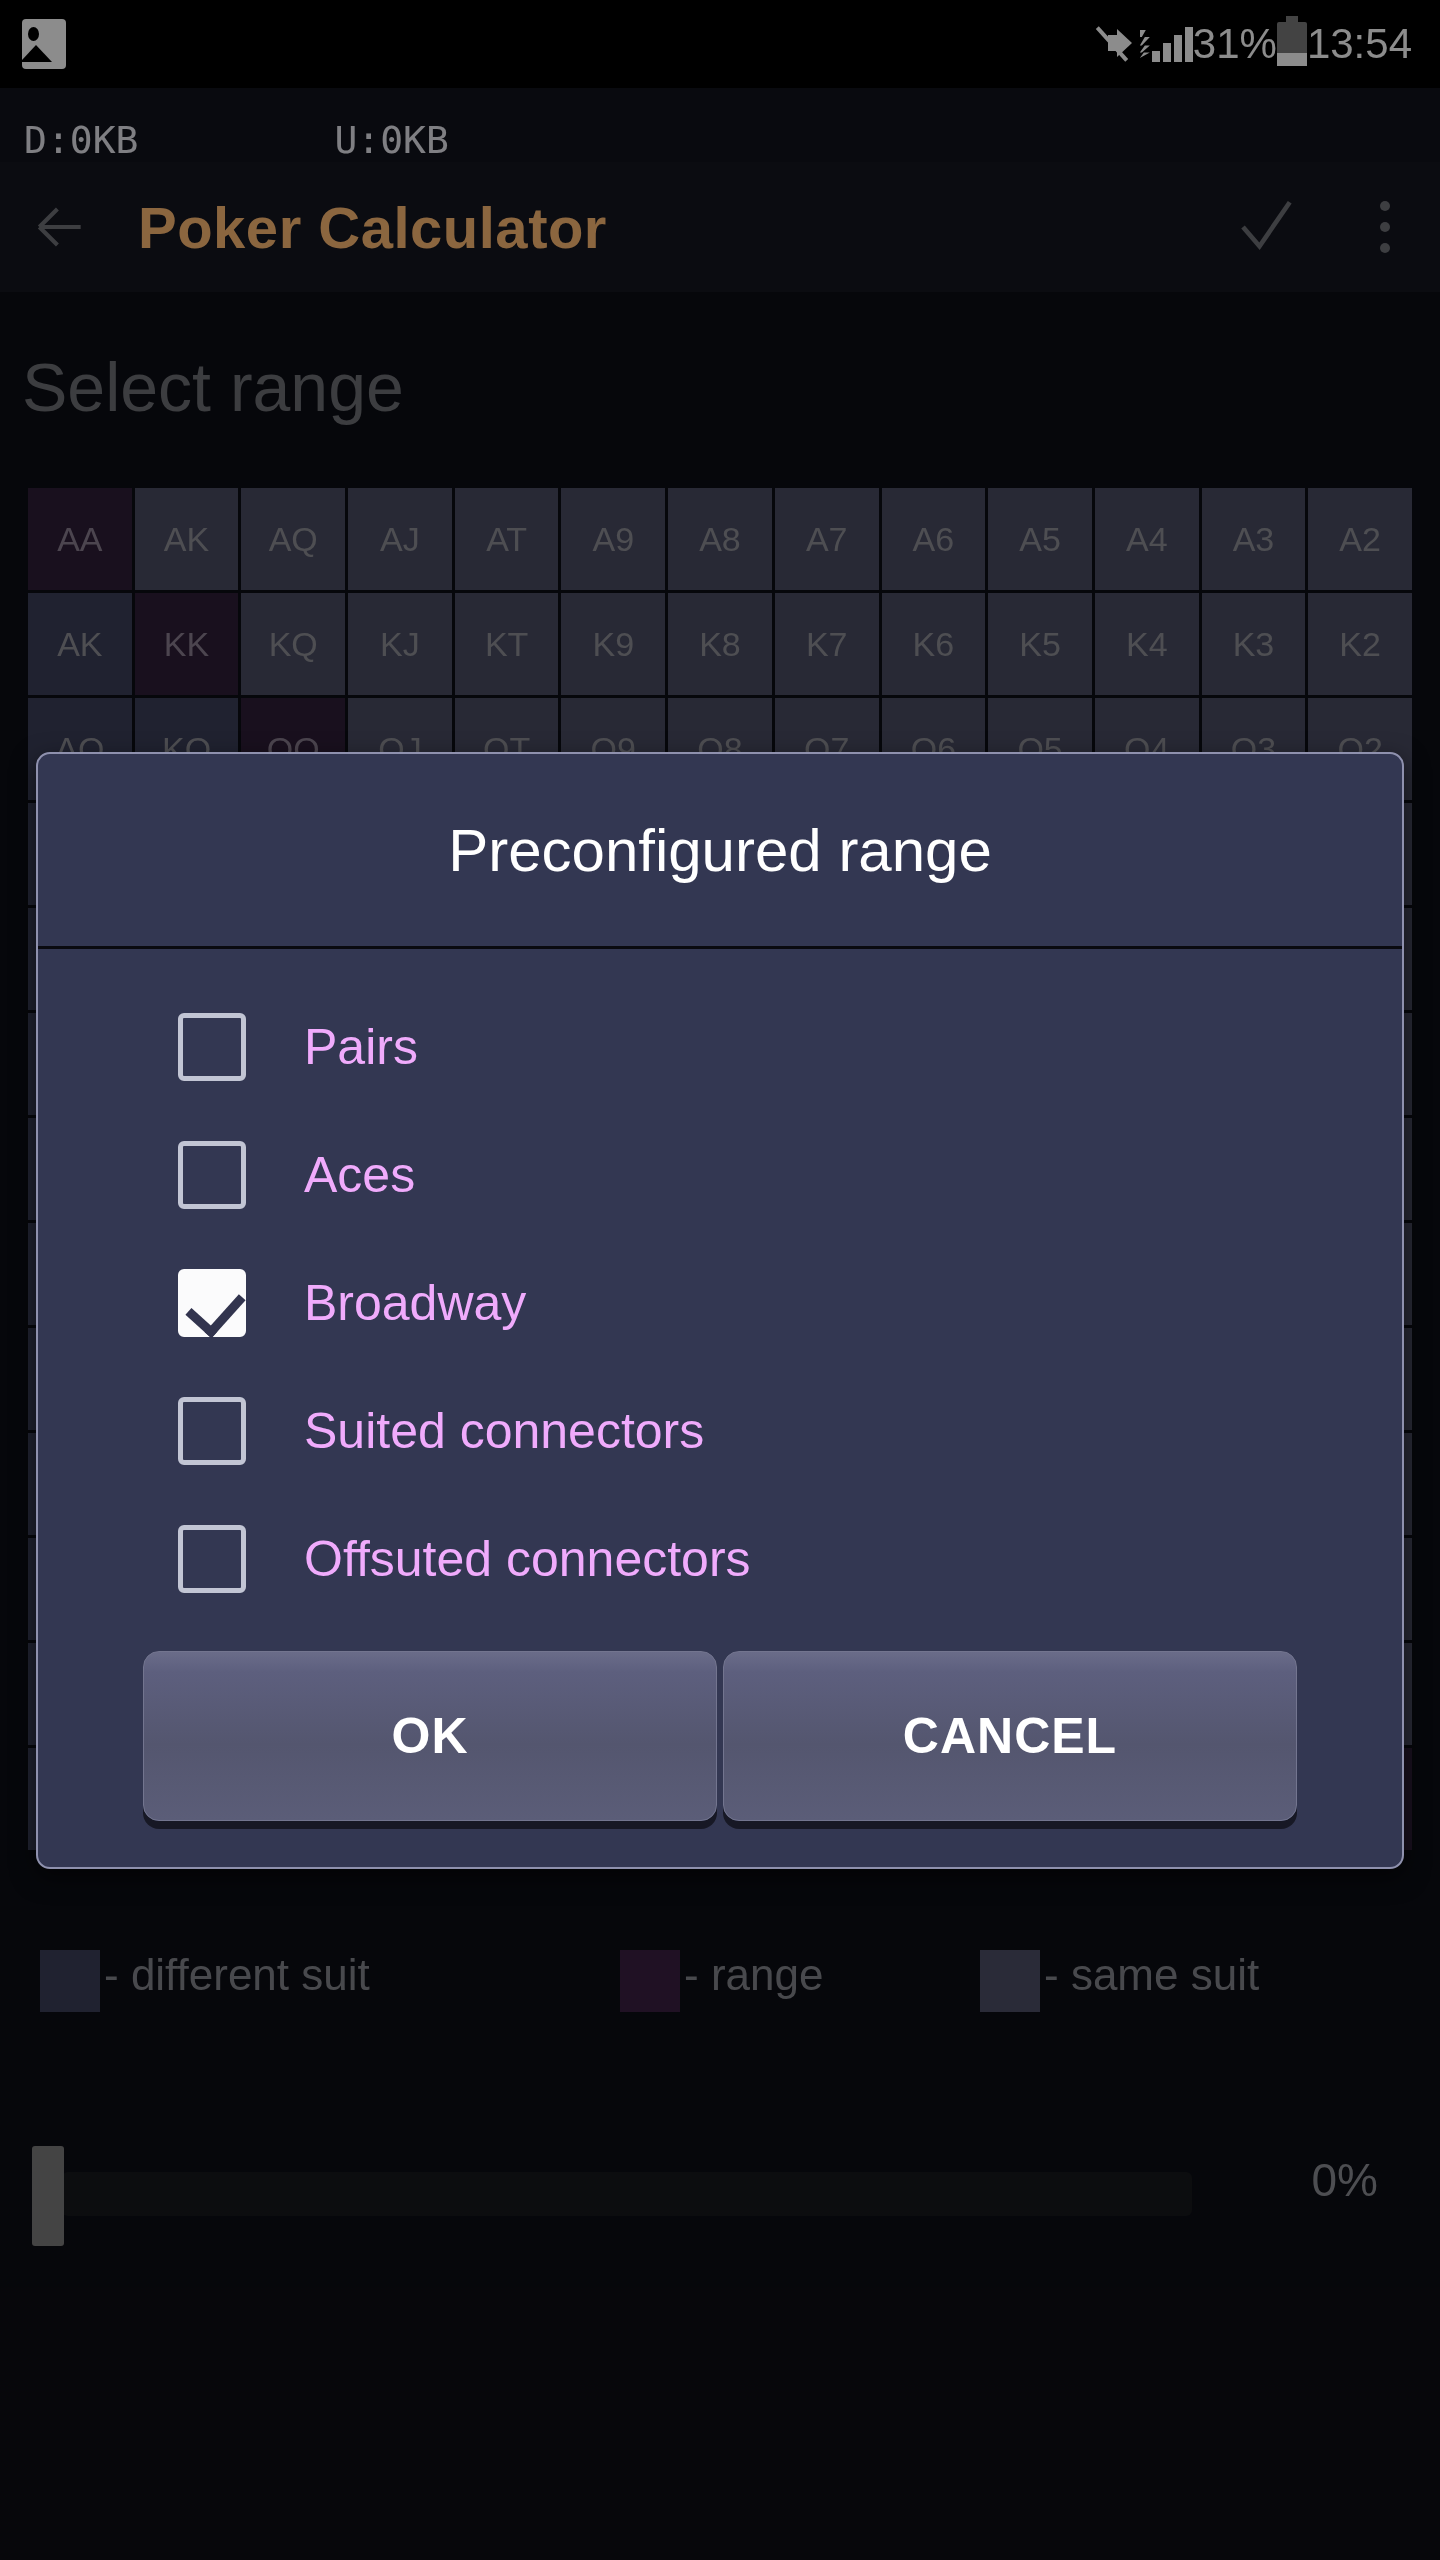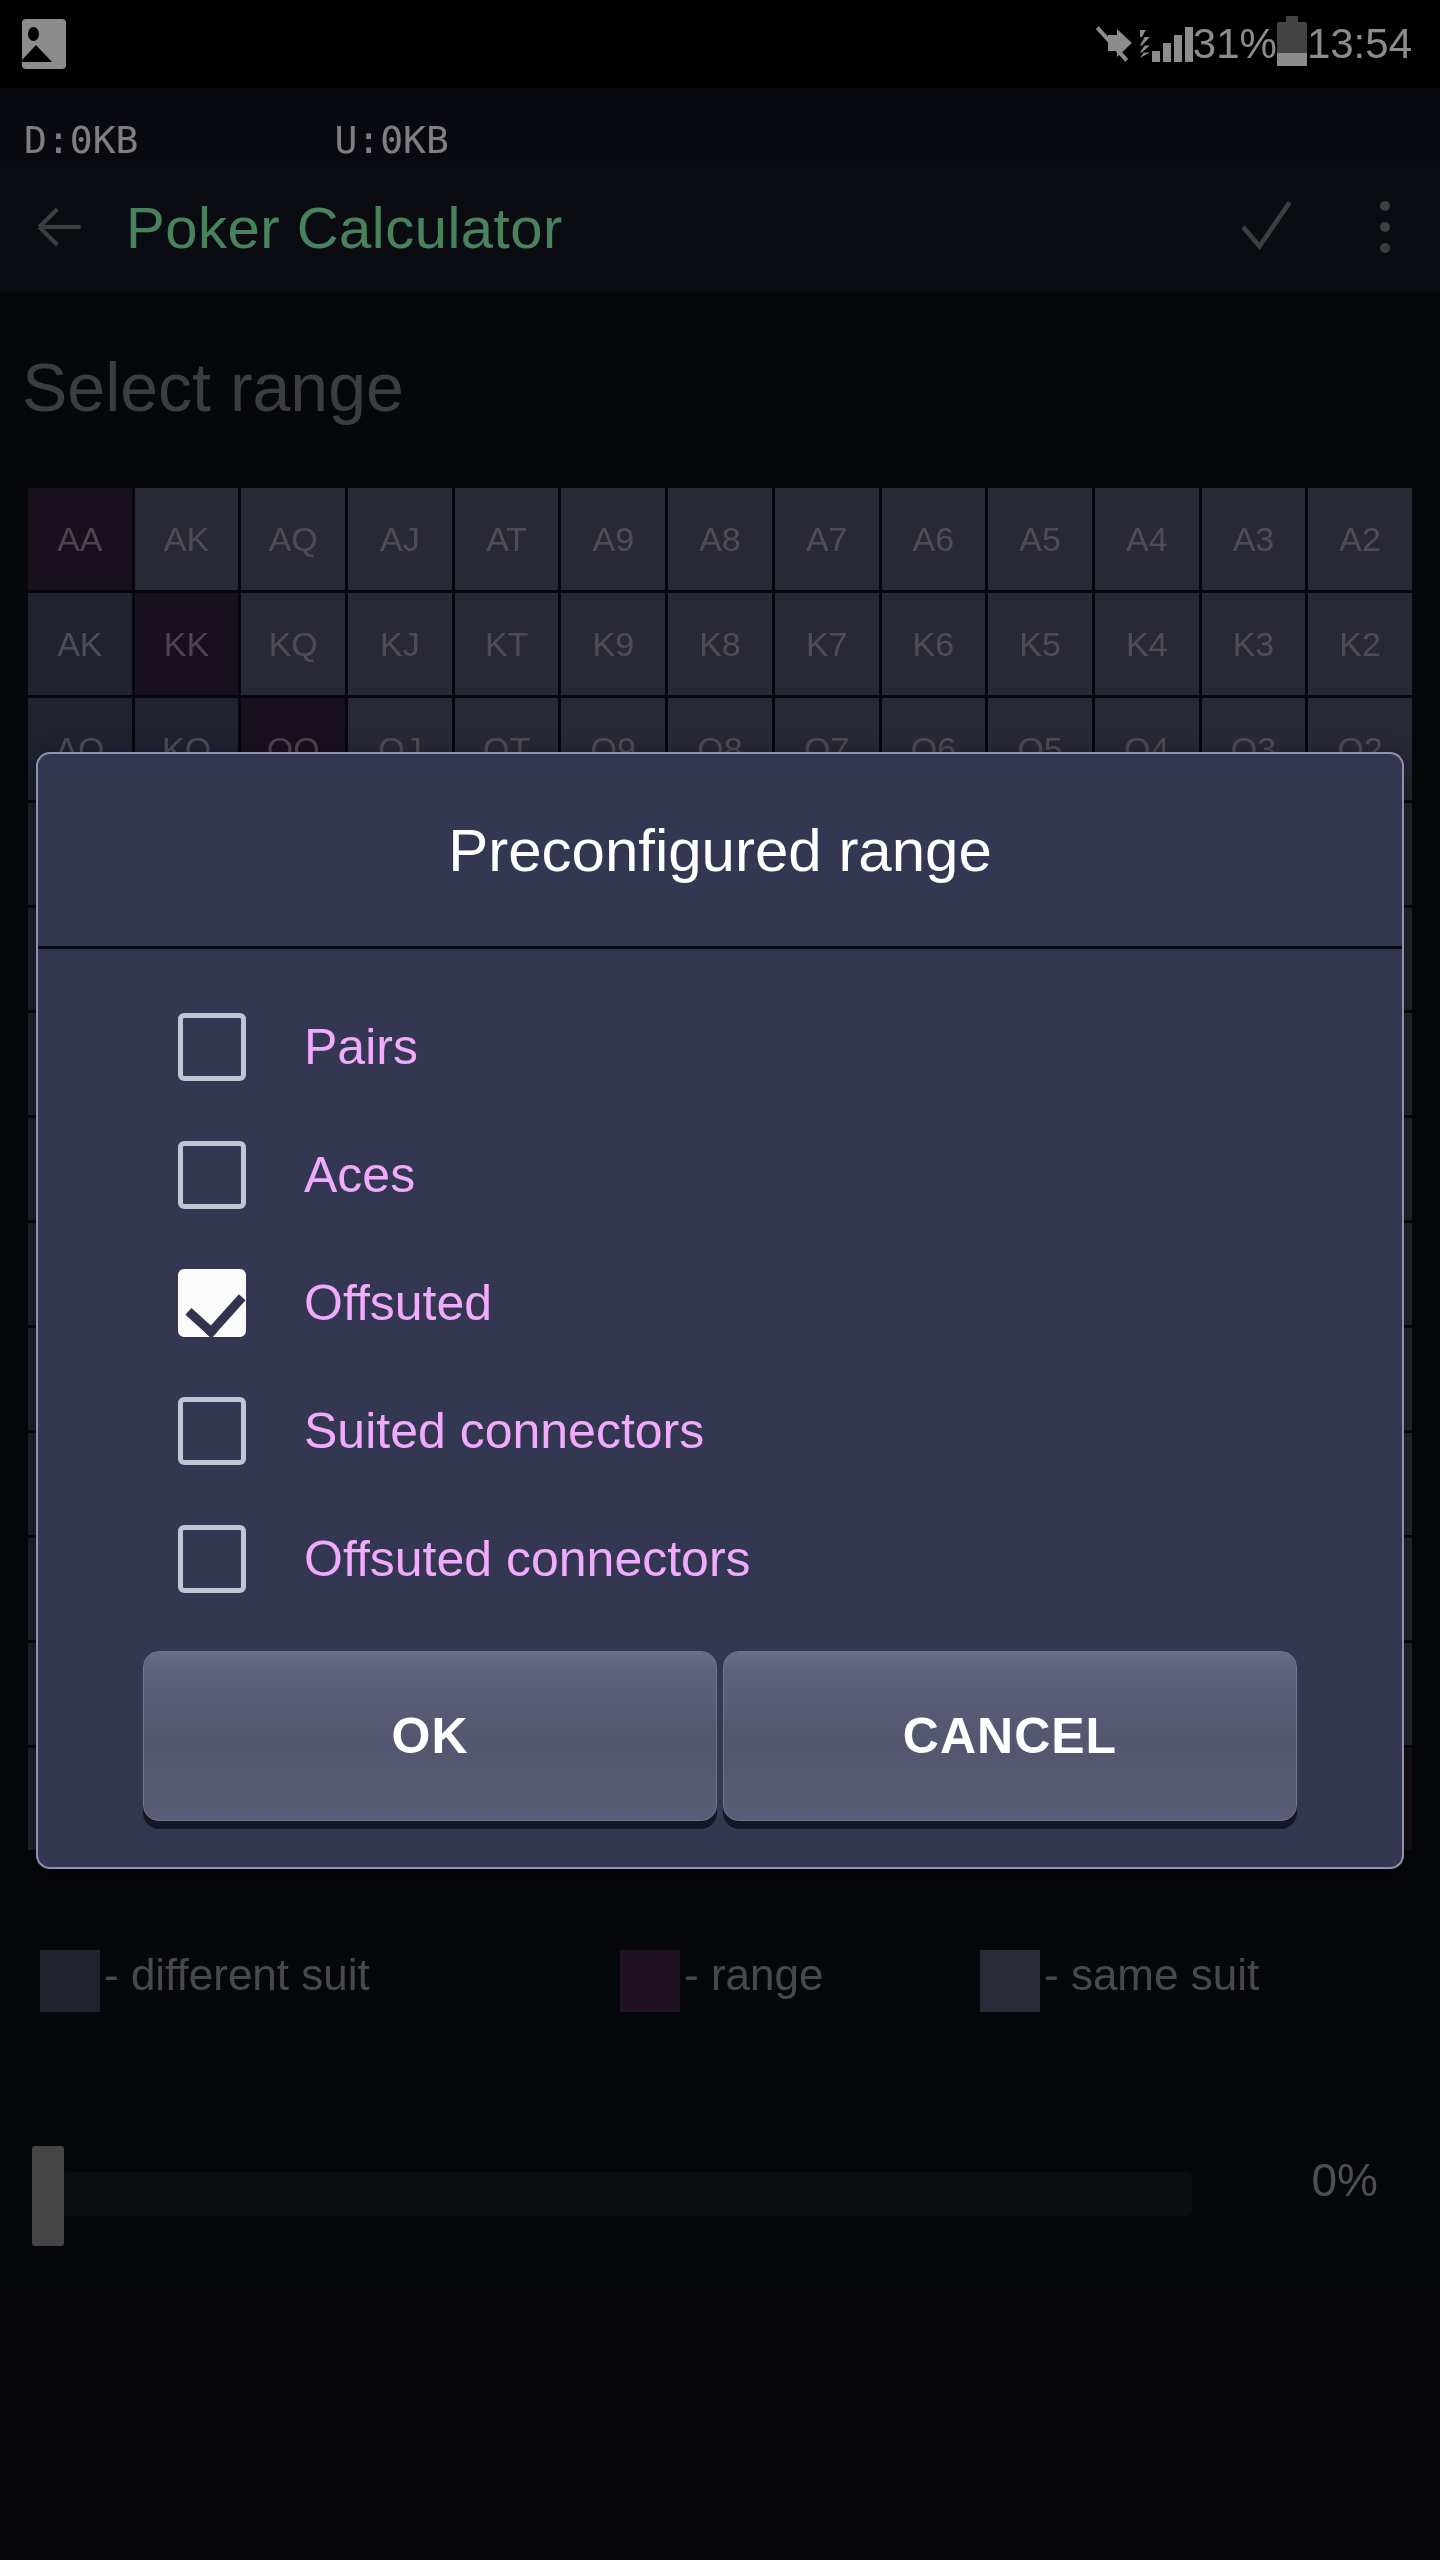--- a/index.html
+++ b/index.html
@@ -80,21 +80,21 @@
   
   .appbar{
     position:absolute;left:0;top:162px;width:1440px;height:130px;
     background:#15161f;display:flex;align-items:center;
   }
   .back-arrow{
     width:120px;height:130px;display:flex;align-items:center;justify-content:center;
   }
   .back-arrow svg{width:62px;height:62px;}
   .appbar-title{
-    color:#86efac;font-size:58px;margin-left:6px;letter-spacing:0.5px;
+    color:#fdba74;font-size:58px;margin-left:18px;letter-spacing:0.5px;font-weight:bold;
   }
   .appbar-actions{margin-left:auto;display:flex;align-items:center;}
   .check-action{width:130px;height:130px;display:flex;align-items:center;justify-content:center;}
   .check-action svg{width:66px;height:66px;}
   .overflow{
     width:110px;height:130px;display:flex;flex-direction:column;align-items:center;justify-content:center;gap:11px;
   }
   .overflow i{width:10px;height:10px;border-radius:50%;background:#6f7177;display:block;}
   
   .page-title{
@@ -449,21 +449,21 @@
       <div class="opt">
         <span class="cbox"></span>
         <span class="opt-label">Pairs</span>
       </div>
       <div class="opt">
         <span class="cbox"></span>
         <span class="opt-label">Aces</span>
       </div>
       <div class="opt">
         <span class="cbox checked"></span>
-        <span class="opt-label">Offsuted</span>
+        <span class="opt-label">Broadway</span>
       </div>
       <div class="opt">
         <span class="cbox"></span>
         <span class="opt-label">Suited connectors</span>
       </div>
       <div class="opt">
         <span class="cbox"></span>
         <span class="opt-label">Offsuted connectors</span>
       </div>
     </div>

